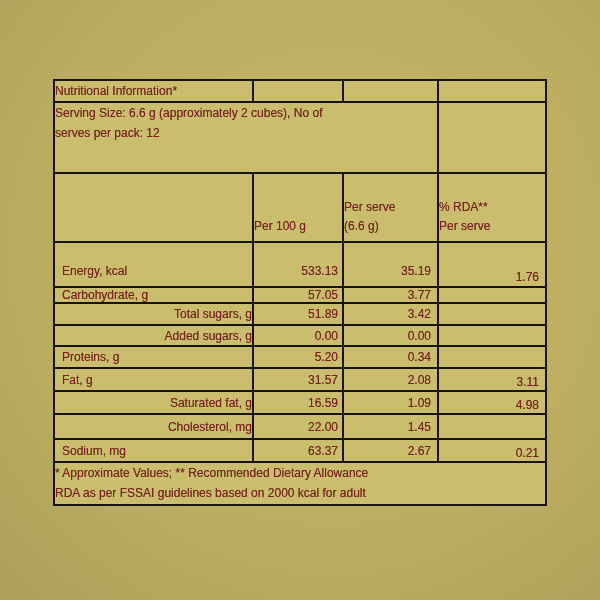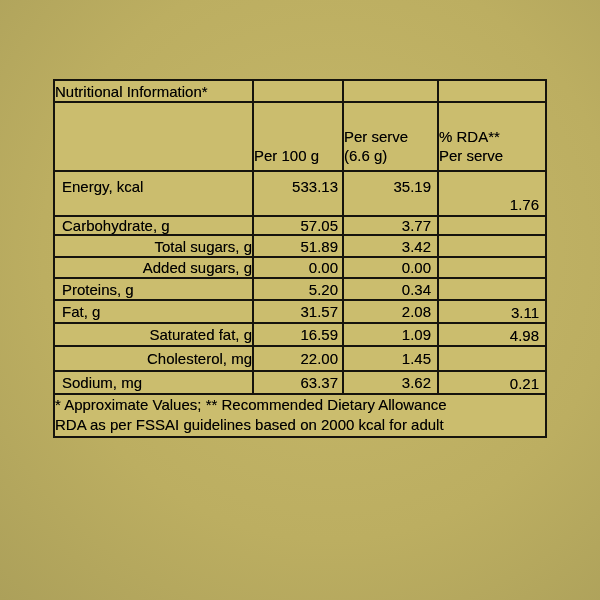--- a/index.html
+++ b/index.html
@@ -8,21 +8,21 @@
     font-family: "Liberation Sans", sans-serif;
   }
   .scene {
     position: relative; width: 600px; height: 600px;
     background: radial-gradient(circle at 55% 42%, #c6b86a 0%, #bcae61 60%, #aca05a 100%);
   }
   table.nutri {
     position: absolute; left: 53px; top: 79px;
     width: 492px;
     border-collapse: collapse; table-layout: fixed;
-    font-size: 15px; color: #000000;
+    font-size: 12px; color: #7f1d1d;
     text-shadow: 0 0 0.5px rgba(33,30,20,0.55);
   }
   table.nutri td {
     border: 2px solid #16140d;
     background: #cbbd6e;
     padding: 0;
     overflow: hidden;
   }
   
   tr.r-title { height: 22px; }
@@ -38,21 +38,21 @@
   tr.r-heads td { vertical-align: bottom; padding-bottom: 5px; white-space: pre-line; line-height: 19px; }
   td.h-100g { padding-left: 13px; }
   td.h-serve { padding-left: 6px; }
   td.h-rda { padding-left: 8px; }
   
   tbody.rows td.lbl { padding-left: 7px; vertical-align: middle; }
   tbody.rows td.lbl.indent { padding-left: 34px; text-align: right; }
   tbody.rows td.num { text-align: right; vertical-align: middle; padding-right: 4px; }
   tbody.rows td.num.c3 { padding-right: 6px; }
   tbody.rows td.num.rda { vertical-align: bottom; padding-right: 6px; padding-bottom: 1px; }
-  tbody.rows tr.tall td { vertical-align: bottom; padding-bottom: 20px; }
+  tbody.rows tr.tall td { vertical-align: bottom; padding-bottom: 8px; }
   tbody.rows tr.tall td.num.rda { padding-bottom: 2px; text-align: right; }
   
   tr.r-foot { height: 43px; }
   td.c-foot {
     vertical-align: top; padding: 4px 8px 4px 7px;
     line-height: 20px; white-space: pre-line; margin-left: 35px;
   }
 </style>
 </head>
 <body>
@@ -63,20 +63,25 @@
       <col style="width:199px">
         <col style="width:90px">
         <col style="width:95px">
         <col style="width:108px">
     </colgroup>
     <tbody>
         <tr class="r-title">
       <td class="c-title">Nutritional Information*</td>
       <td></td>
       <td></td>
+      <td></td>
+    </tr>
+    <tr class="r-serving">
+      <td class="c-serving" colspan="3">Serving Size: 6.6 g (approximately 2 cubes),  No of
+serves per pack: 12</td>
       <td></td>
     </tr>
     <tr class="r-heads">
       <td></td>
       <td class="h-100g">Per 100 g</td>
       <td class="h-serve">Per serve
 (6.6 g)</td>
       <td class="h-rda">% RDA**
 Per serve</td>
     </tr>
@@ -126,21 +131,21 @@
         </tr>
         <tr style="height: 25px;">
           <td class="lbl indent">Cholesterol, mg</td>
           <td class="num c2">22.00</td>
           <td class="num c3">1.45</td>
           <td class="num rda"></td>
         </tr>
         <tr style="height: 23px;">
           <td class="lbl">Sodium, mg</td>
           <td class="num c2">63.37</td>
-          <td class="num c3">3.62</td>
+          <td class="num c3">2.67</td>
           <td class="num rda">0.21</td>
         </tr>
       </tbody>
     <tbody>
         <tr class="r-foot">
       <td class="c-foot" colspan="4">* Approximate Values; ** Recommended Dietary Allowance
 RDA as per FSSAI guidelines based on 2000 kcal for adult</td>
     </tr>
   </tbody>
     </table>

